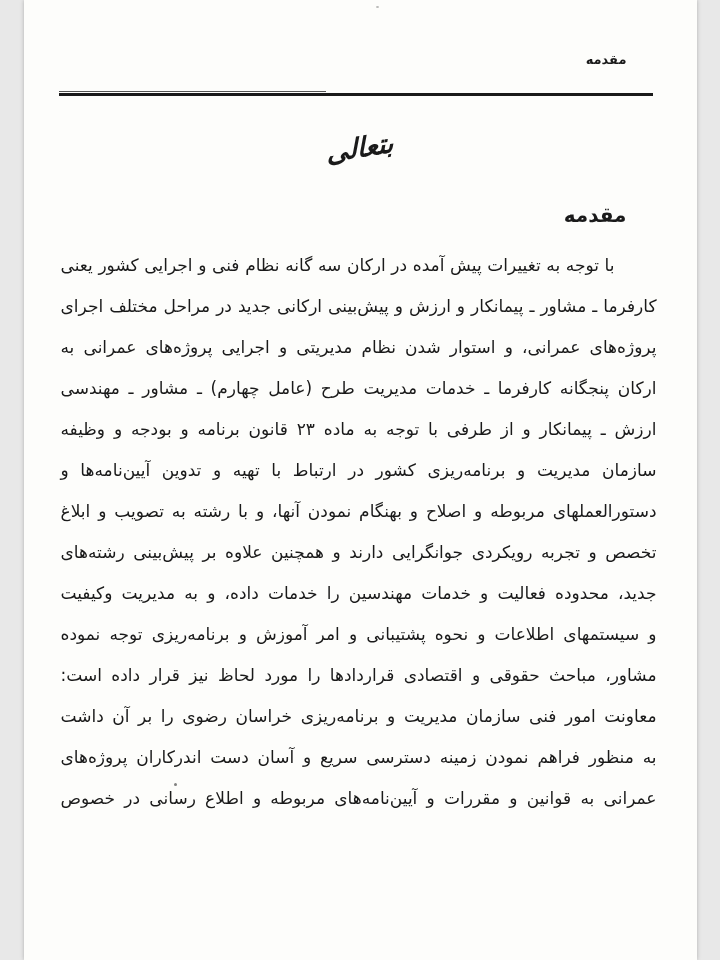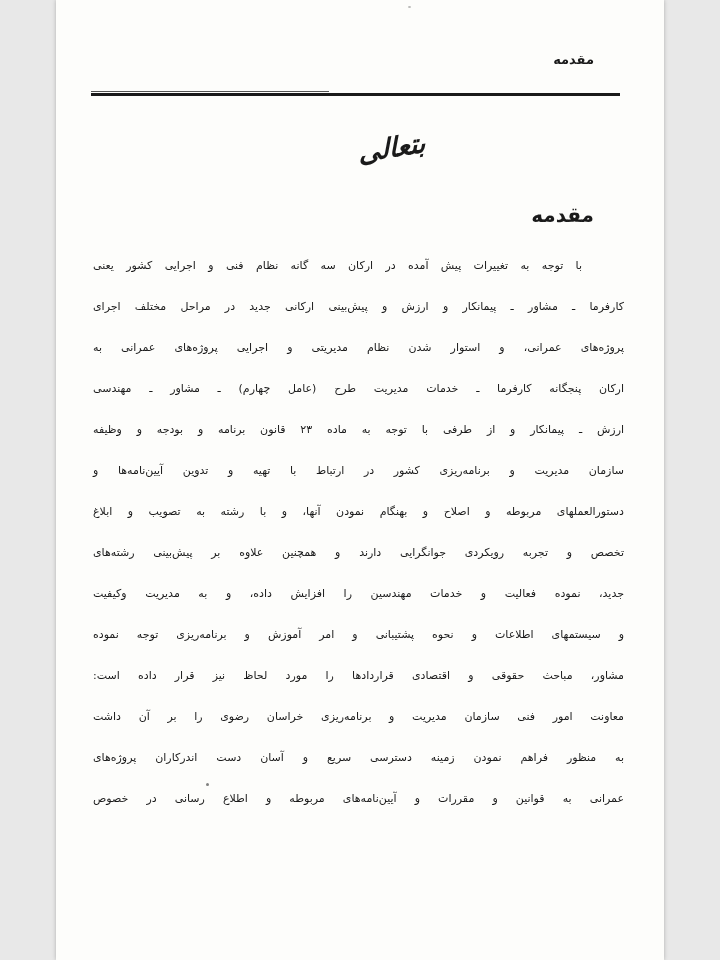--- a/index.html
+++ b/index.html
@@ -1,18 +1,18 @@
 <!DOCTYPE html>
 <html lang="fa" style="--ink: #1a1a1a; --paper: #fdfdfb;"><head>
 <meta charset="utf-8">
 <style>
   html,body{margin:0;padding:0;background:#e8e8e8;}
   .page{
     position:relative;
-    width:608px;height:960px;
+    width:673px;height:960px;
     margin:0 auto;
     background:var(--paper,#fdfdfb);
     color:var(--ink,#1a1a1a);
     font-family:"DejaVu Sans",sans-serif;
     overflow:hidden;
     box-shadow:0 0 4px rgba(0,0,0,.25);
   }
   .running-head{
     position:absolute;top:52px;right:70px;
     font-size:13px;font-weight:bold;letter-spacing:.5px;
@@ -35,21 +35,21 @@
     letter-spacing:-1px;
   }
   .heading{
     position:absolute;top:203px;right:70px;
     margin:0;font-size:20px;font-weight:bold;
     direction:rtl;
   }
   .body-text{
     position:absolute;top:245px;left:37px;right:40px;
     direction:rtl;
-    font-size:11px;
+    font-size:17px;
   }
   .body-text .line{
     line-height:41px;
     text-align:justify;
     text-align-last:justify;
     text-justify:inter-word;
     white-space:normal;
   }
   .body-text .line:first-child{
     padding-right:42px;
@@ -76,21 +76,21 @@
 
   <div class="body-text">
       <div class="line">با توجه به تغییرات پیش آمده در ارکان سه گانه نظام فنی و اجرایی کشور یعنی</div>
       <div class="line">کارفرما ـ مشاور ـ پیمانکار و ارزش و پیش‌بینی ارکانی جدید در مراحل مختلف اجرای</div>
       <div class="line">پروژه‌های عمرانی، و استوار شدن نظام مدیریتی و اجرایی پروژه‌های عمرانی به</div>
       <div class="line">ارکان پنجگانه کارفرما ـ خدمات مدیریت طرح (عامل چهارم) ـ مشاور ـ مهندسی</div>
       <div class="line">ارزش ـ پیمانکار و از طرفی با توجه به ماده ۲۳ قانون برنامه و بودجه و وظیفه</div>
       <div class="line">سازمان مدیریت و برنامه‌ریزی کشور در ارتباط با تهیه و تدوین آیین‌نامه‌ها و</div>
       <div class="line">دستورالعملهای مربوطه و اصلاح و بهنگام نمودن آنها، و با رشته به تصویب و ابلاغ</div>
       <div class="line">تخصص و تجربه رویکردی جوانگرایی دارند و همچنین علاوه بر پیش‌بینی رشته‌های</div>
-      <div class="line">جدید، نموده فعالیت و خدمات مهندسین را افزایش داده، و به مدیریت وکیفیت</div>
+      <div class="line">جدید، محدوده فعالیت و خدمات مهندسین را خدمات داده، و به مدیریت وکیفیت</div>
       <div class="line">و سیستمهای اطلاعات و نحوه پشتیبانی و امر آموزش و برنامه‌ریزی توجه نموده</div>
       <div class="line">مشاور، مباحث حقوقی و اقتصادی قراردادها را مورد لحاظ نیز قرار داده است:</div>
       <div class="line">معاونت امور فنی سازمان مدیریت و برنامه‌ریزی خراسان رضوی را بر آن داشت</div>
       <div class="line">به منظور فراهم نمودن زمینه دسترسی سریع و آسان دست اندرکاران پروژه‌های</div>
       <div class="line">عمرانی به قوانین و مقررات و آیین‌نامه‌های مربوطه و اطلاع رسانی در خصوص</div>
     </div>
 
   <div class="speck s1"></div>
   <div class="speck s2"></div>
 

